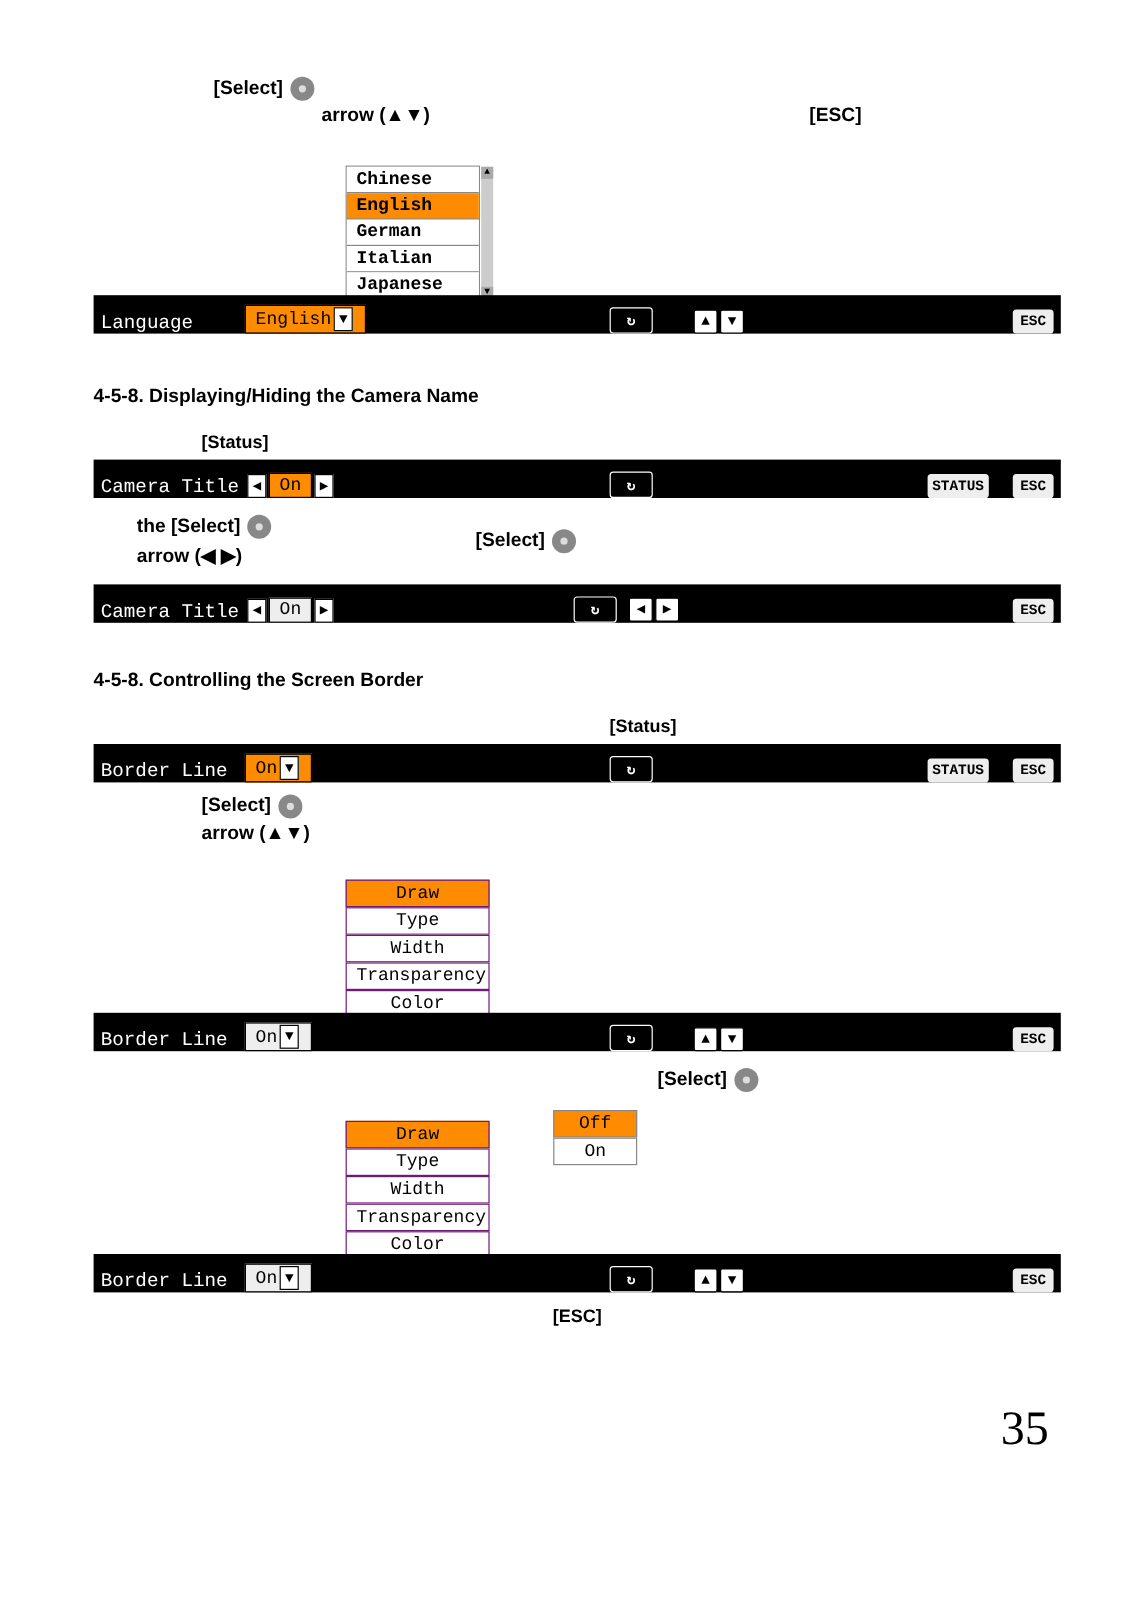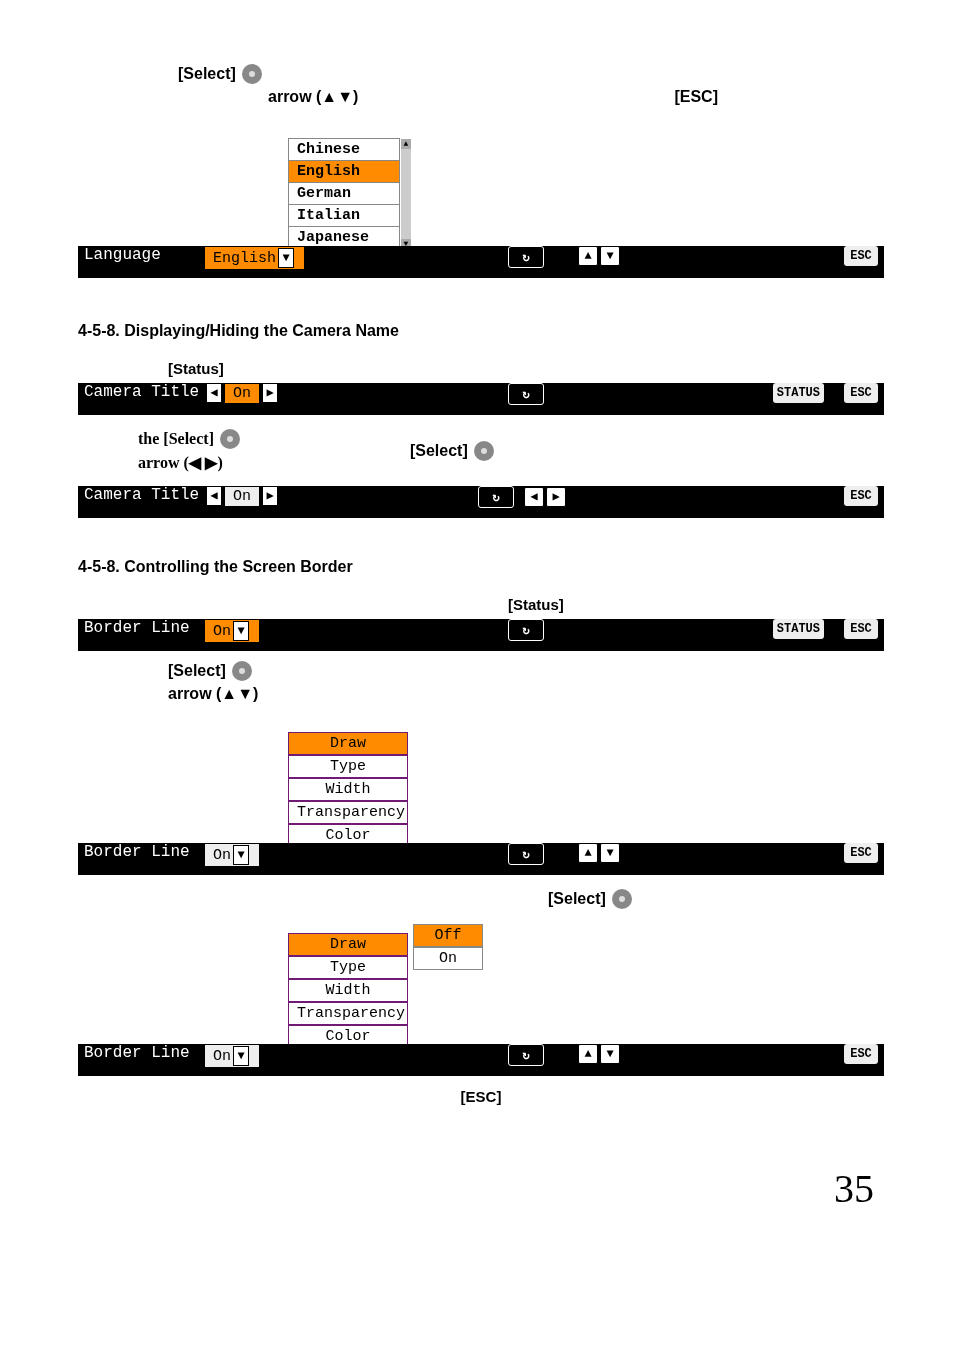--- a/index.html
+++ b/index.html
@@ -13,21 +13,21 @@
   .page {
     padding: 60px 70px 40px 78px;
     box-sizing: border-box;
   }
 
   
   .ui-row {
     background: #000;
     color: #fff;
     display: flex;
-    align-items: flex-start;
+    align-items: flex-end;
     height: 32px;
     margin: 4px 0;
     position: relative;
     padding: 0 6px;
     font-family: "Courier New", monospace;
     font-size: 16px;
   }
   .ui-label {
     color: #fff;
     width: 120px;
@@ -267,21 +267,21 @@
     </div>
     <div class="hint-icons" style="right:60px;">
       <span class="icon gray">STATUS</span>
     </div>
     <div class="hint-icons" style="right:6px;">
       <span class="icon gray">ESC</span>
     </div>
   </div>
 
   <div style="display:flex; align-items:center; margin:10px 0;">
-    <div style="margin-left:60px;font-family:Liberation Serif, serif;">
+    <div style="margin-left:36px;">
       <div class="instr-row">
         <b>the [Select]</b>
         <span class="sel-disc"></span>
       </div>
       <div class="instr-row">
         <b>arrow (◀ ▶)</b>
       </div>
     </div>
     <div class="instr-row" style="margin-left:170px;">
       <b>[Select]</b>
@@ -374,21 +374,21 @@
   </div>
 
   <div class="stack" style="height:165px;">
     <div class="submenu" style="bottom:32px;">
       <div class="mitem sel">Draw</div>
       <div class="mitem">Type</div>
       <div class="mitem">Width</div>
       <div class="mitem">Transparency</div>
       <div class="mitem">Color</div>
     </div>
-    <div class="submenu-side" style="bottom:110px;">
+    <div class="submenu-side" style="bottom:110px;margin-left:48px;">
       <div class="mitem sel">Off</div>
       <div class="mitem">On</div>
     </div>
     <div class="ui-row" style="position:absolute; left:0; right:0; bottom:0;">
       <span class="ui-label">Border Line</span>
       <span class="field gray">
         <span>On</span>
         <span class="arrow-btn">▼</span>
       </span>
       <div class="hint-icons" style="left:430px;">

